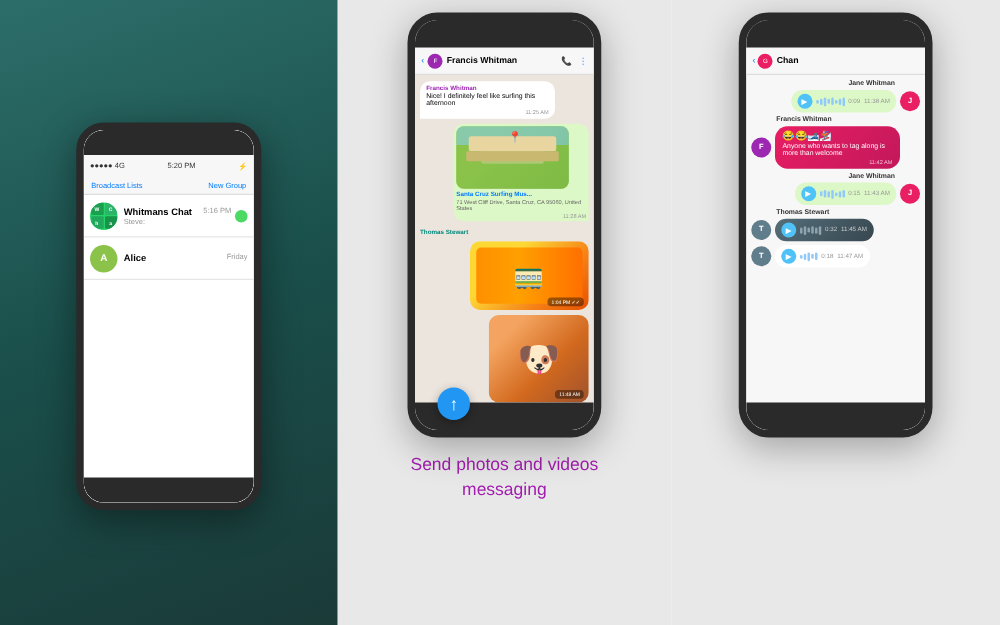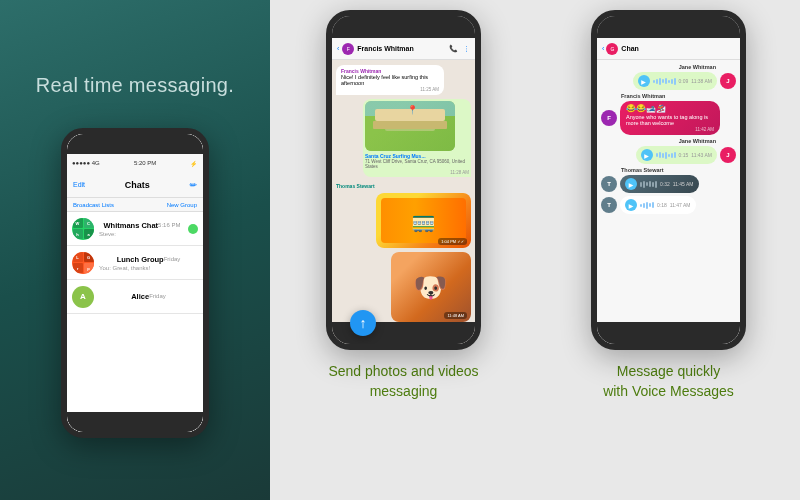--- a/index.html
+++ b/index.html
@@ -177,21 +177,21 @@
       color: #fff;
     }
 
     .chat-info {
       flex: 1;
       overflow: hidden;
     }
 
     .chat-info-top {
       display: flex;
-      justify-content: center;
+      justify-content: space-between;
       align-items: center;
     }
 
     .chat-name {
       font-size: 7.5px;
       font-weight: 600;
       color: #000;
     }
 
     .chat-time {
@@ -405,21 +405,21 @@
       align-items: center;
       justify-content: center;
       color: #fff;
       font-size: 14px;
       box-shadow: 0 2px 8px rgba(0,0,0,0.3);
       z-index: 20;
     }
 
     .panel-caption {
       font-size: 14px;
-      color: #4d7c0f;
+      color: #a21caf;
       text-align: center;
       line-height: 1.4;
       font-weight: 400;
     }
 
     
     .right-panel {
       width: 263px;
       height: 500px;
       background: #e8e8e8;
@@ -581,37 +581,31 @@
       border-top: 0.5px solid #ddd;
       gap: 3px;
     }
   </style>
 </head>
 <body>
 
 <div class="left-panel">
   <p class="tagline">
     <br>
-    <span>Real time messaging.</span>
   </p>
 
   <div class="phone-mockup">
     <div class="phone-screen">
 
       <div class="chat-status-bar">
         <span>●●●●● 4G</span>
         <span>5:20 PM</span>
         <span>⚡</span>
       </div>
 
-      <div class="chat-nav-bar">
-        <span class="nav-btn">Edit</span>
-        <span class="nav-title">Chats</span>
-        <span class="nav-icon">✏</span>
-      </div>
 
       <div class="chat-subbar">
         <span class="sub-link">Broadcast Lists</span>
         <span class="sub-link">New Group</span>
       </div>
 
       <div class="chat-list">
 
         <div class="chat-item">
           <div class="chat-avatar" style="background:#25d366;">
@@ -628,37 +622,20 @@
               <span class="chat-time">5:16 PM</span>
             </div>
             <div class="chat-preview">Steve:</div>
           </div>
           <div class="chat-badge"></div>
         </div>
 
 
 
 
-        <div class="chat-item">
-          <div class="chat-avatar" style="background:#ff5722;">
-            <div class="avatar-group">
-              <div class="avatar-group-cell" style="background:#e64a19">L</div>
-              <div class="avatar-group-cell" style="background:#bf360c">G</div>
-              <div class="avatar-group-cell" style="background:#d84315">r</div>
-              <div class="avatar-group-cell" style="background:#ff7043">p</div>
-            </div>
-          </div>
-          <div class="chat-info">
-            <div class="chat-info-top">
-              <span class="chat-name">Lunch Group</span>
-              <span class="chat-time">Friday</span>
-            </div>
-            <div class="chat-preview">You: Great, thanks!</div>
-          </div>
-        </div>
 
 
         <div class="chat-item">
           <div class="chat-avatar" style="background:#8bc34a;">A</div>
           <div class="chat-info">
             <div class="chat-info-top">
               <span class="chat-name">Alice</span>
               <span class="chat-time">Friday</span>
             </div>
             <div class="chat-preview"></div>
@@ -850,17 +827,13 @@
 
       <div class="recording-bar">
         
         
         
         
       </div>
     </div>
   </div>
 
-  <p class="panel-caption">
-    <span>Message quickly</span><br>
-    <span>with Voice Messages</span>
-  </p>
 </div>
 
 </body></html>

